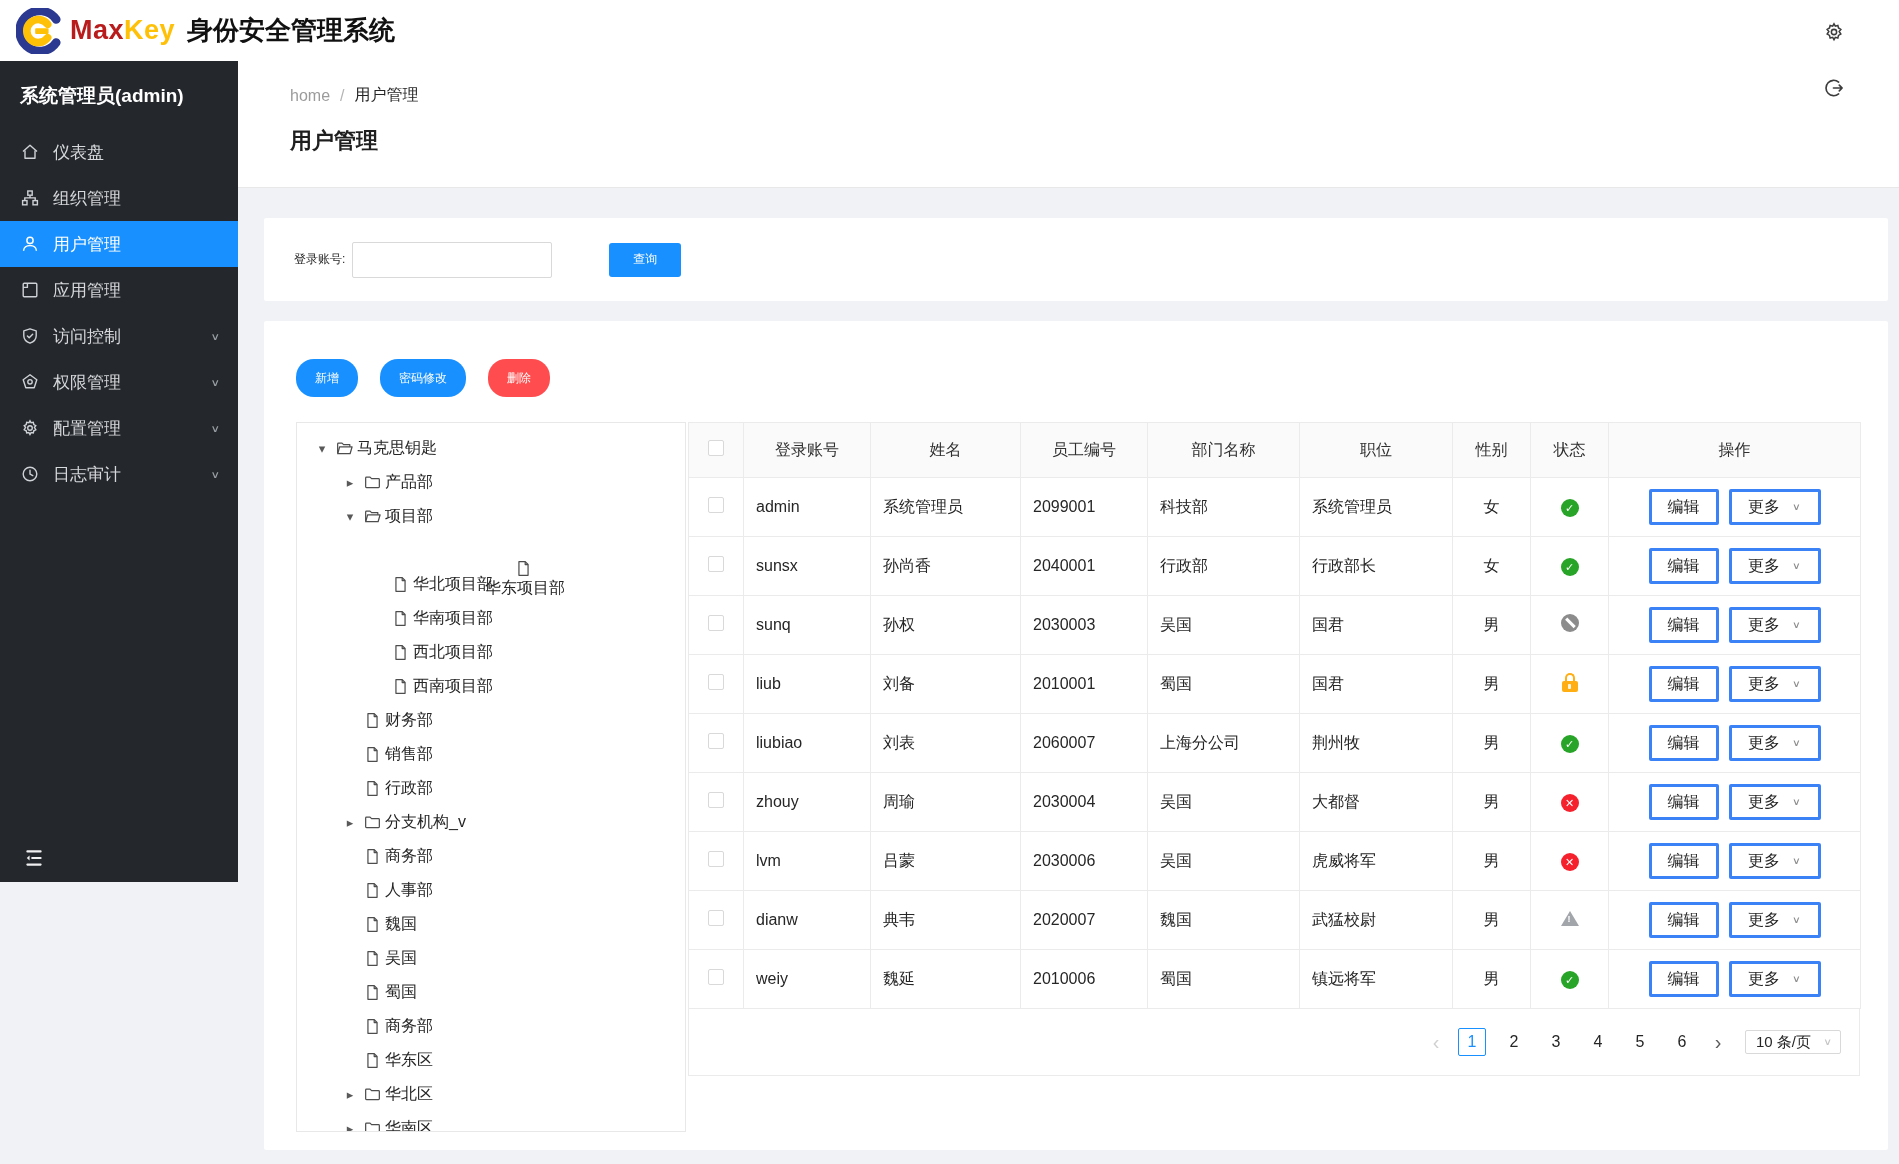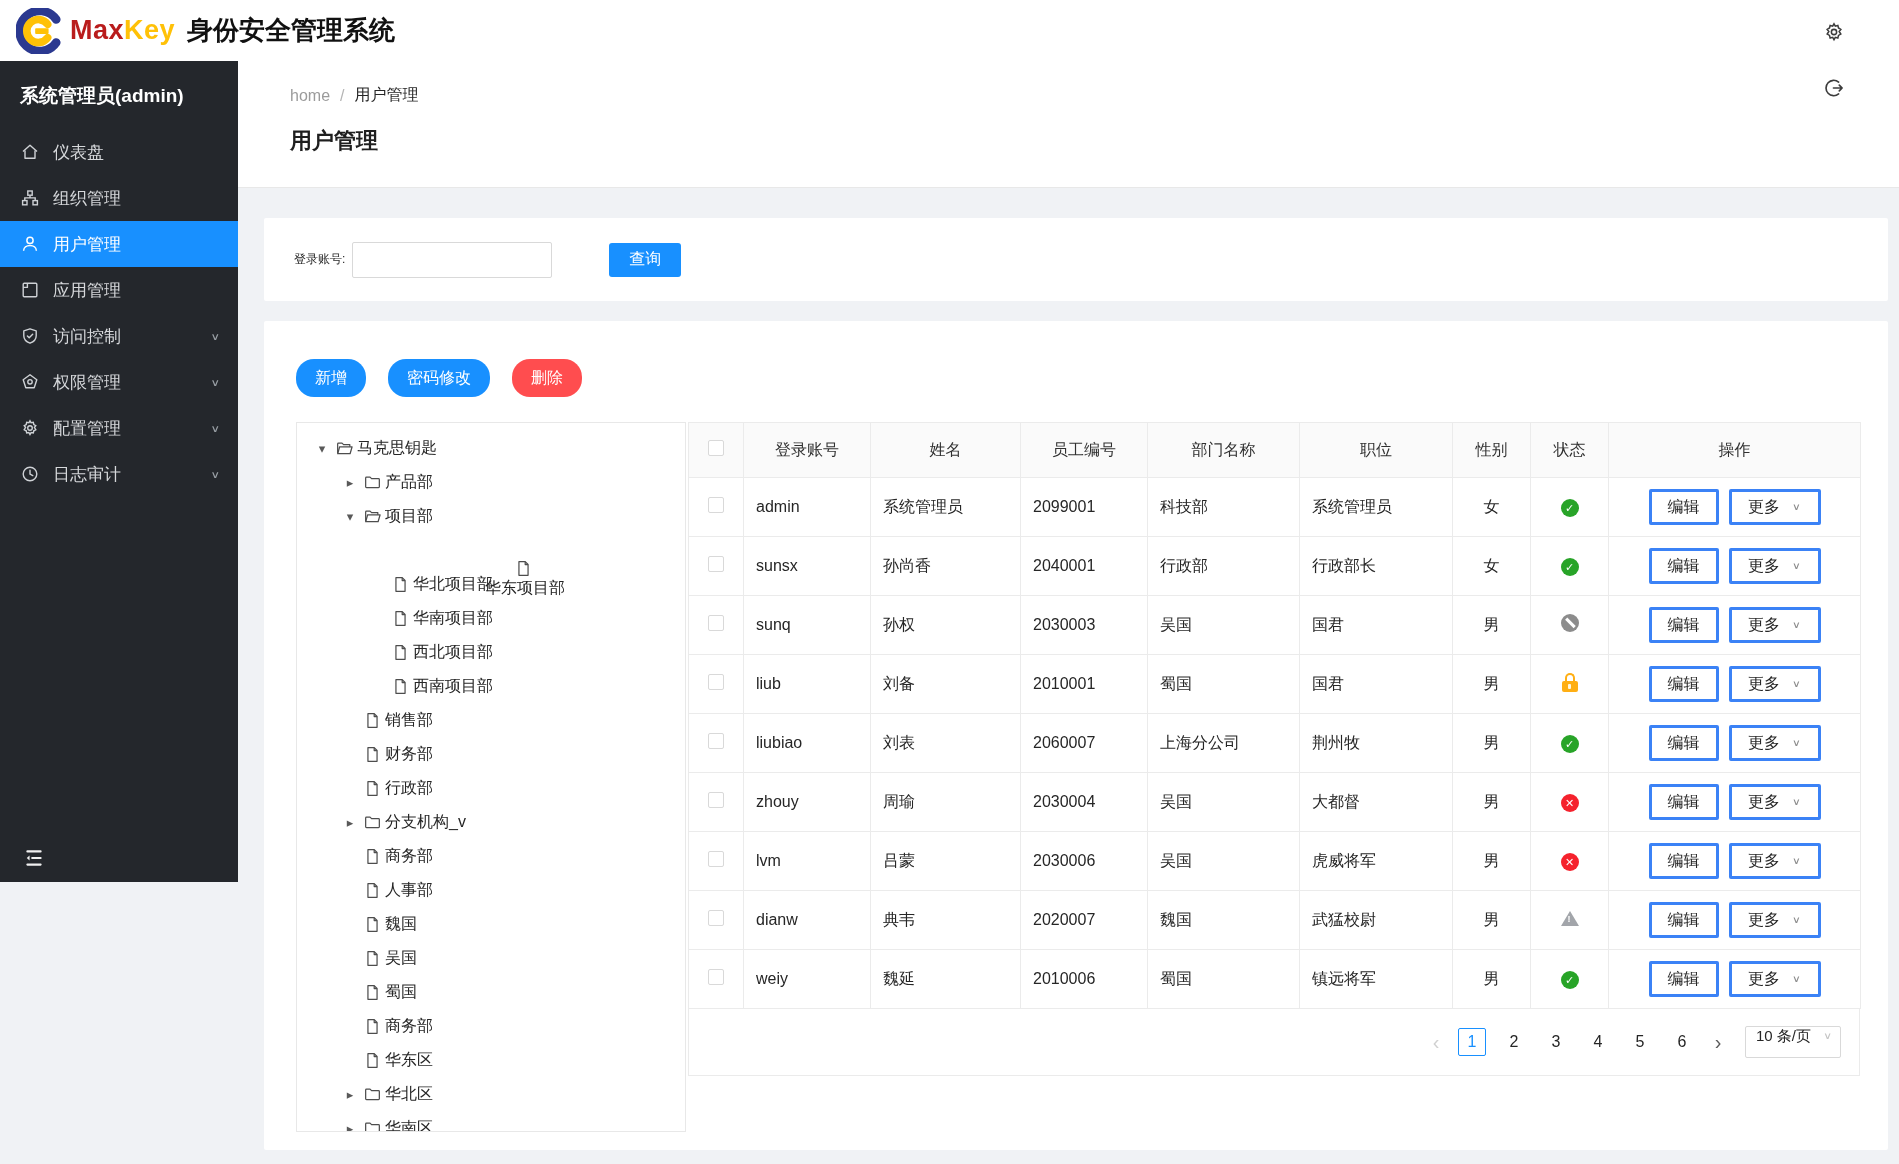--- a/index.html
+++ b/index.html
@@ -56,21 +56,21 @@
   
   .page-body { position:absolute; top:188px; left:238px; width:1661px; height:976px; padding:30px 11px 0 26px; }
   .search-card {
     background:#fff; height:83px; display:flex; align-items:center; padding-left:30px; border-radius:2px;
   }
   .search-label { font-size:12px; color:#262626; }
   .search-input {
     width:200px; height:36px; border:1px solid #d9d9d9; border-radius:2px; margin-left:7px;
     font-size:15px; padding:0 10px; outline:none; background:#fff;
   }
-  .btn { border:none; cursor:pointer; color:#fff; font-size:16px; border-radius:3px; font-family:inherit; }
+  .btn { border:none; cursor:pointer; color:#fff; font-size:12px; border-radius:3px; font-family:inherit; }
   .btn-primary { background:#1890ff; }
   .btn-danger { background:#ff4d4f; }
   .search-btn { width:72px; height:34px; margin-left:57px; }
 
   .main-card { background:#fff; margin-top:20px; height:829px; padding:38px 28px 0 32px; border-radius:2px; position:relative; }
   .toolbar { display:flex; gap:22px; }
   .toolbar .btn { height:38px; padding:0 19px;border-radius:18px; }
 
   .panel-row { display:flex; margin-top:25px; }
 
@@ -117,21 +117,21 @@
   .st-lock .lock-body::after { content:""; position:absolute; left:6.6px; top:3px; width:2.8px; height:5px; background:#fff7e0; border-radius:1px; }
   .st-warn { width:0; height:0; border-left:9px solid transparent; border-right:9px solid transparent; border-bottom:15px solid #a2a5aa; position:relative; }
   .st-warn::after { content:"!"; position:absolute; left:-2px; top:3px; color:#fff; font-size:9px; font-weight:bold; }
 
   
   .pagination-bar { height:66px; display:flex; align-items:center; justify-content:flex-end; gap:8px; padding-right:18px; }
   .pg-arrow { font-size:20px; color:#595959; width:22px; text-align:center; cursor:pointer; line-height:1; }
   .pg-arrow.disabled { color:#d0d0d0; cursor:default; }
   .pg-num { min-width:28px; height:28px; line-height:26px; text-align:center; font-size:16px; color:#262626; cursor:pointer; border:1px solid transparent; border-radius:2px; margin:0 3px; }
   .pg-num.current { border-color:#1890ff; color:#1890ff; background:#fff; }
-  .pg-size { margin-left:8px; width:96px; height:32px; border:1px solid #d9d9d9; border-radius:2px; display:flex; padding:0 8px 0 10px; font-size:15px; color:#262626; cursor:pointer; gap:8px; }
+  .pg-size { margin-left:8px; width:96px; height:24px; border:1px solid #d9d9d9; border-radius:2px; display:flex; align-items:center; padding:0 8px 0 10px; font-size:15px; color:#262626; cursor:pointer; gap:8px; }
   .pg-size .small-caret { margin-left:auto; color:#c4c4c4; }
 
   .table-outer { border:1px solid #ebebeb; border-top:none; }
 </style>
 </head>
 <body>
 
 <div class="app-header">
   <svg class="logo-mark" viewBox="0 0 48 48">
     <path d="M42 12 A21 21 0 1 0 42 36" fill="none" stroke="#2b3990" stroke-width="9" stroke-linecap="round"></path>
@@ -359,31 +359,31 @@
             <span class="tn-label">西南项目部</span>
           </div>
           <div class="tree-node" style="padding-left: 40px;">
             <span class="tn-caret"></span>
             <span class="tn-icon">
               <svg viewBox="0 0 20 20" fill="none" stroke="currentColor" stroke-width="1.3" stroke-linejoin="round">
                 <path d="M5.2 2.8 H11.8 L14.8 5.8 V17.2 H5.2 Z"></path>
                 <path d="M11.8 2.8 V5.8 H14.8"></path>
               </svg>
             </span>
+            <span class="tn-label">财务部</span>
+          </div>
+          <div class="tree-node" style="padding-left: 40px;">
+            <span class="tn-caret"></span>
+            <span class="tn-icon">
+              <svg viewBox="0 0 20 20" fill="none" stroke="currentColor" stroke-width="1.3" stroke-linejoin="round">
+                <path d="M5.2 2.8 H11.8 L14.8 5.8 V17.2 H5.2 Z"></path>
+                <path d="M11.8 2.8 V5.8 H14.8"></path>
+              </svg>
+            </span>
             <span class="tn-label">销售部</span>
-          </div>
-          <div class="tree-node" style="padding-left: 40px;">
-            <span class="tn-caret"></span>
-            <span class="tn-icon">
-              <svg viewBox="0 0 20 20" fill="none" stroke="currentColor" stroke-width="1.3" stroke-linejoin="round">
-                <path d="M5.2 2.8 H11.8 L14.8 5.8 V17.2 H5.2 Z"></path>
-                <path d="M11.8 2.8 V5.8 H14.8"></path>
-              </svg>
-            </span>
-            <span class="tn-label">财务部</span>
           </div>
           <div class="tree-node" style="padding-left: 40px;">
             <span class="tn-caret"></span>
             <span class="tn-icon">
               <svg viewBox="0 0 20 20" fill="none" stroke="currentColor" stroke-width="1.3" stroke-linejoin="round">
                 <path d="M5.2 2.8 H11.8 L14.8 5.8 V17.2 H5.2 Z"></path>
                 <path d="M11.8 2.8 V5.8 H14.8"></path>
               </svg>
             </span>
             <span class="tn-label">行政部</span>

